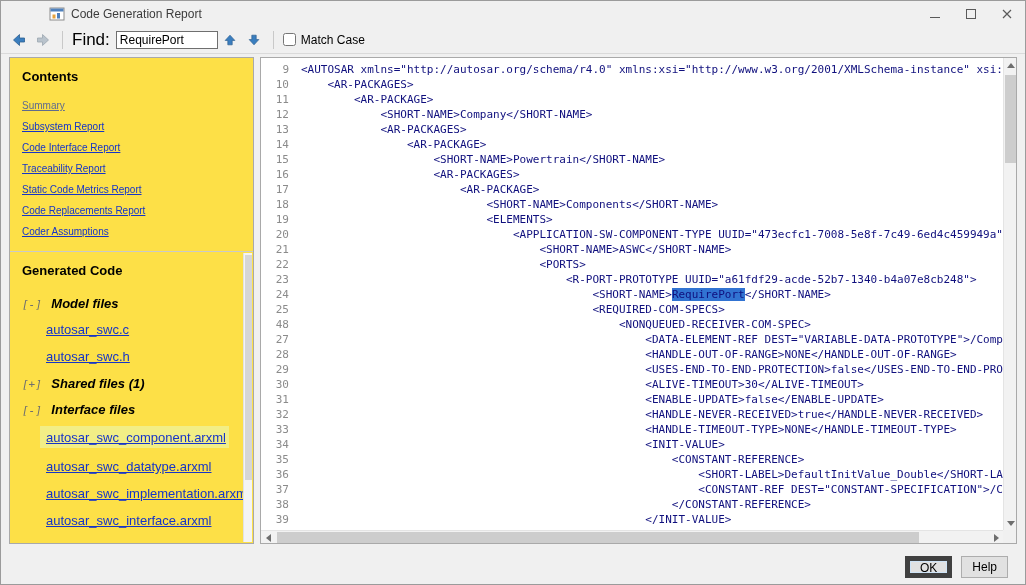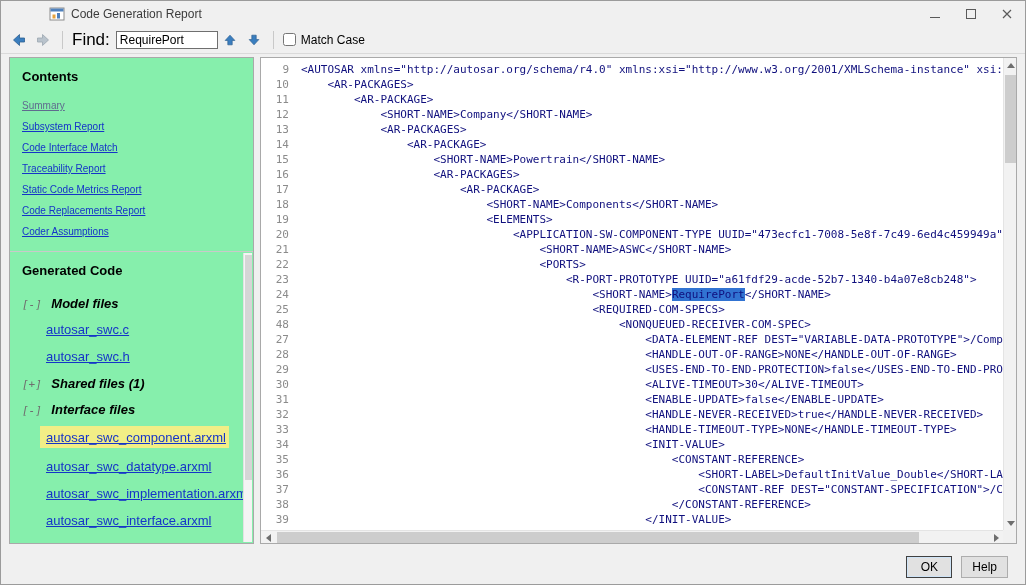--- a/index.html
+++ b/index.html
@@ -17,21 +17,21 @@
   
   .toolbar{height:28px;display:flex;align-items:center;padding:0 6px;border-bottom:1px solid #dadada;flex:0 0 auto;}
   .tool-btn{width:24px;height:22px;display:flex;align-items:center;justify-content:center;background:transparent;border:none;padding:0;cursor:pointer;}
   .sep{width:1px;height:18px;background:#c9c9c9;margin:0 7px;}
   .find-label{font-size:17px;color:#000;margin:0 6px 0 2px;}
   .find-input{width:102px;height:18px;border:1px solid #6f6f6f;font-size:12px;padding:0 3px;font-family:"Liberation Sans",sans-serif;background:#fff;}
   .match-case{display:flex;align-items:center;font-size:12px;margin-left:2px;cursor:pointer;}
   .match-case input{width:13px;height:13px;margin:0 5px 0 0;}
   
   .content{flex:1 1 auto;display:flex;padding:3px 8px 6px 8px;gap:6px;min-height:0;}
-  .left-panel{width:245px;flex:0 0 245px;background:#86efac;border:1px solid #a9a9a9;display:flex;flex-direction:column;overflow:hidden;}
+  .left-panel{width:245px;flex:0 0 245px;background:#fde047;border:1px solid #a9a9a9;display:flex;flex-direction:column;overflow:hidden;}
   .contents-sec{padding:11px 12px 4px 12px;flex:0 0 auto;}
   .panel-heading{font-size:13px;font-weight:bold;color:#000;margin:0 0 16px 0;}
   .toc-link{display:block;font-size:10px;color:#1534c8;text-decoration:underline;margin-bottom:10px;cursor:pointer;}
   .toc-link.visited{color:#5f6b8e;}
   .divider{border-top:1px solid #c9c9c9;flex:0 0 auto;}
   .gen-sec{padding:11px 12px;position:relative;flex:1 1 auto;overflow:hidden;}
   .tree-row{margin-bottom:8px;white-space:nowrap;font-style:italic;}
   .expander{color:#6f6f6f;font-size:11px;font-family:"DejaVu Sans Mono",monospace;margin-right:5px;cursor:pointer;}
   .tree-label{font-size:13px;font-weight:bold;color:#000;}
   .file-row{margin:0 0 9px 24px;white-space:nowrap;}
@@ -60,21 +60,21 @@
   .hscroll .sb-btn.right{right:0;}
   .tri-up{width:0;height:0;border-left:4px solid transparent;border-right:4px solid transparent;border-bottom:5px solid #6e6e6e;}
   .tri-down{width:0;height:0;border-left:4px solid transparent;border-right:4px solid transparent;border-top:5px solid #6e6e6e;}
   .tri-left{width:0;height:0;border-top:4px solid transparent;border-bottom:4px solid transparent;border-right:5px solid #6e6e6e;}
   .tri-right{width:0;height:0;border-top:4px solid transparent;border-bottom:4px solid transparent;border-left:5px solid #6e6e6e;}
   .vthumb{position:absolute;left:1px;width:11px;top:17px;height:88px;background:#cdcdcd;cursor:grab;}
   .hthumb{position:absolute;top:1px;height:11px;left:16px;width:calc(100% - 100px);background:#cdcdcd;cursor:grab;}
   
   .footer{height:34px;flex:0 0 auto;display:flex;align-items:center;justify-content:flex-end;gap:9px;padding-right:17px;}
   .btn{min-width:46px;height:22px;font-size:12px;background:#e1e1e1;border:1px solid #adadad;font-family:"Liberation Sans",sans-serif;cursor:pointer;padding:0 10px;}
-  .btn.default{border:1px solid #404040;box-shadow:inset 0 0 0 1px #cfe4f7;}
+  .btn.default{border:5px solid #404040;box-shadow:inset 0 0 0 1px #cfe4f7;}
 </style>
 </head>
 <body>
 
 <div class="window">
 
   <div class="titlebar">
     <span style="display:inline-flex;">
       <svg width="16" height="16" viewBox="0 0 16 16">
         <rect x="1" y="2" width="14" height="12" fill="#ffffff" stroke="#8c8c8c"></rect>
@@ -142,21 +142,21 @@
     </label>
   </div>
 
   <div class="content">
 
     <div class="left-panel">
       <div class="contents-sec">
         <div class="panel-heading">Contents</div>
         <a class="toc-link visited">Summary</a>
         <a class="toc-link">Subsystem Report</a>
-        <a class="toc-link">Code Interface Match</a>
+        <a class="toc-link">Code Interface Report</a>
         <a class="toc-link">Traceability Report</a>
         <a class="toc-link">Static Code Metrics Report</a>
         <a class="toc-link">Code Replacements Report</a>
         <a class="toc-link">Coder Assumptions</a>
       </div>
       <div class="divider"></div>
       <div class="gen-sec">
         <div class="panel-heading">Generated Code</div>
 
         <div class="tree-row">

